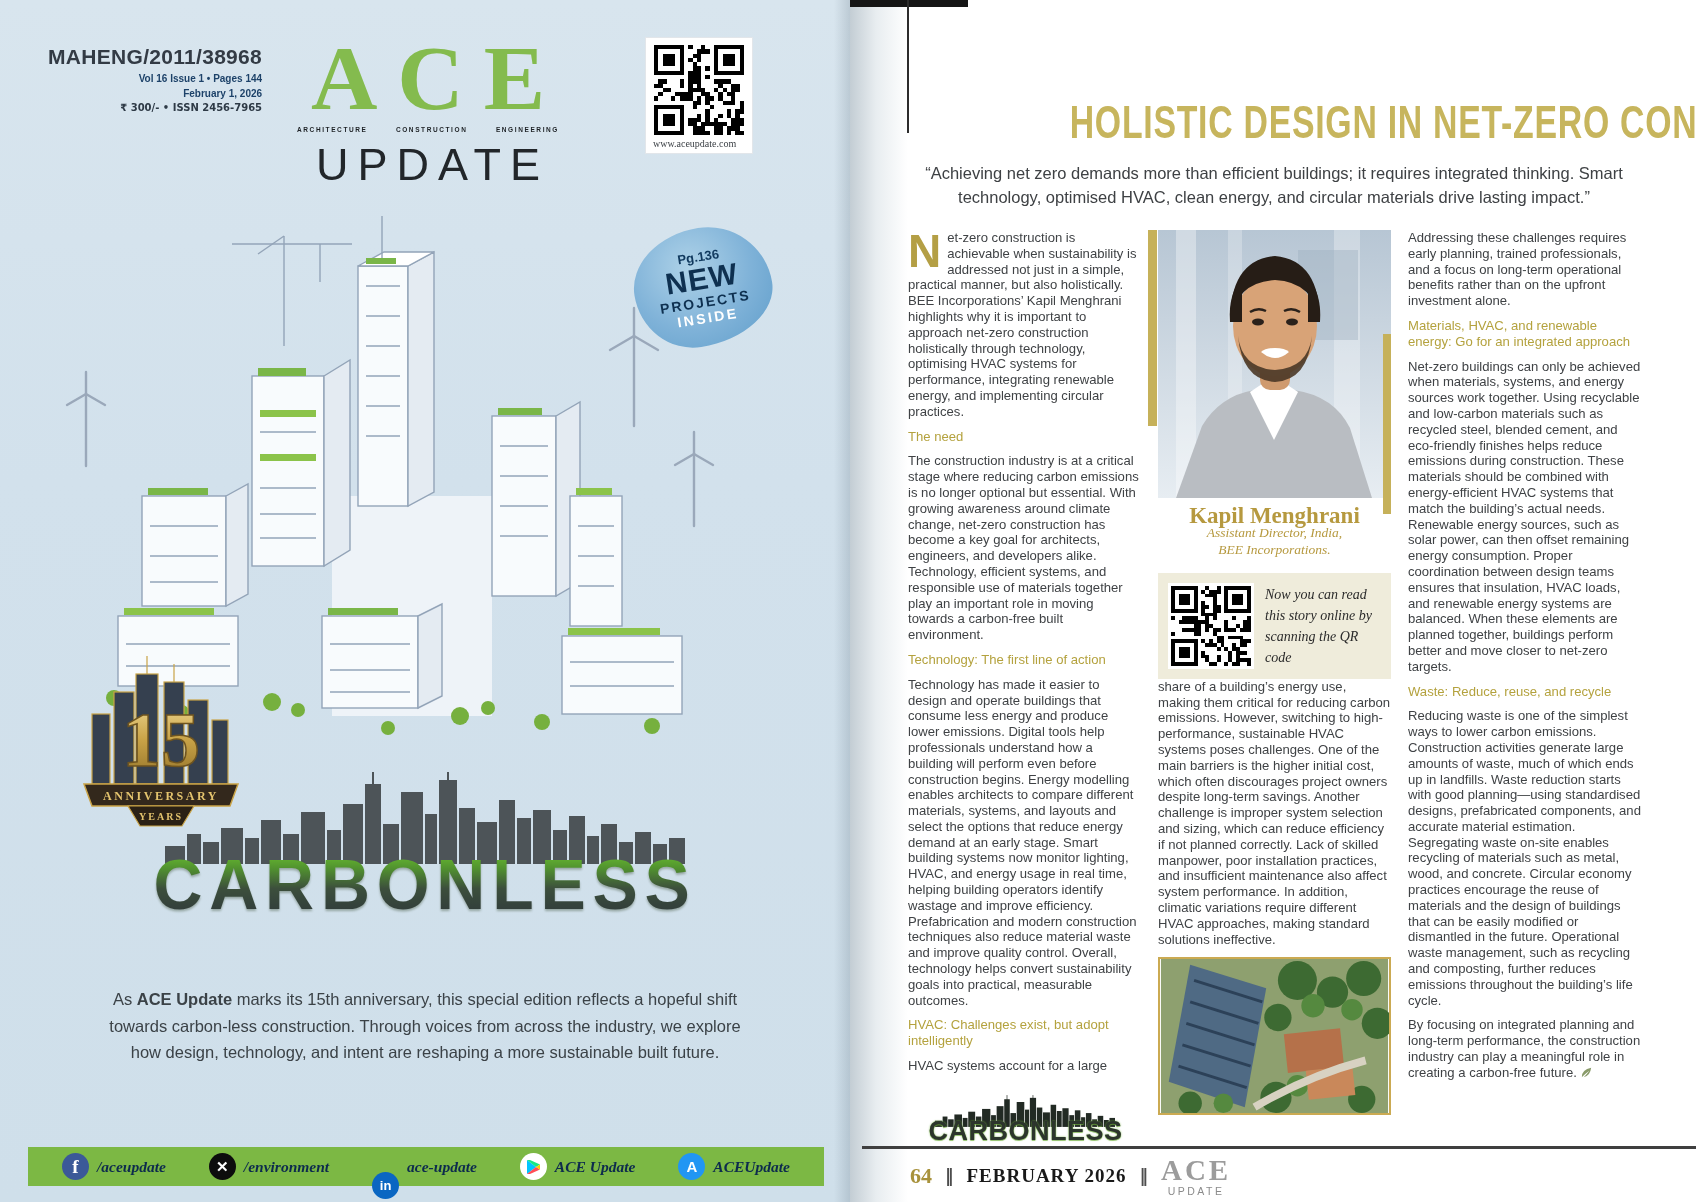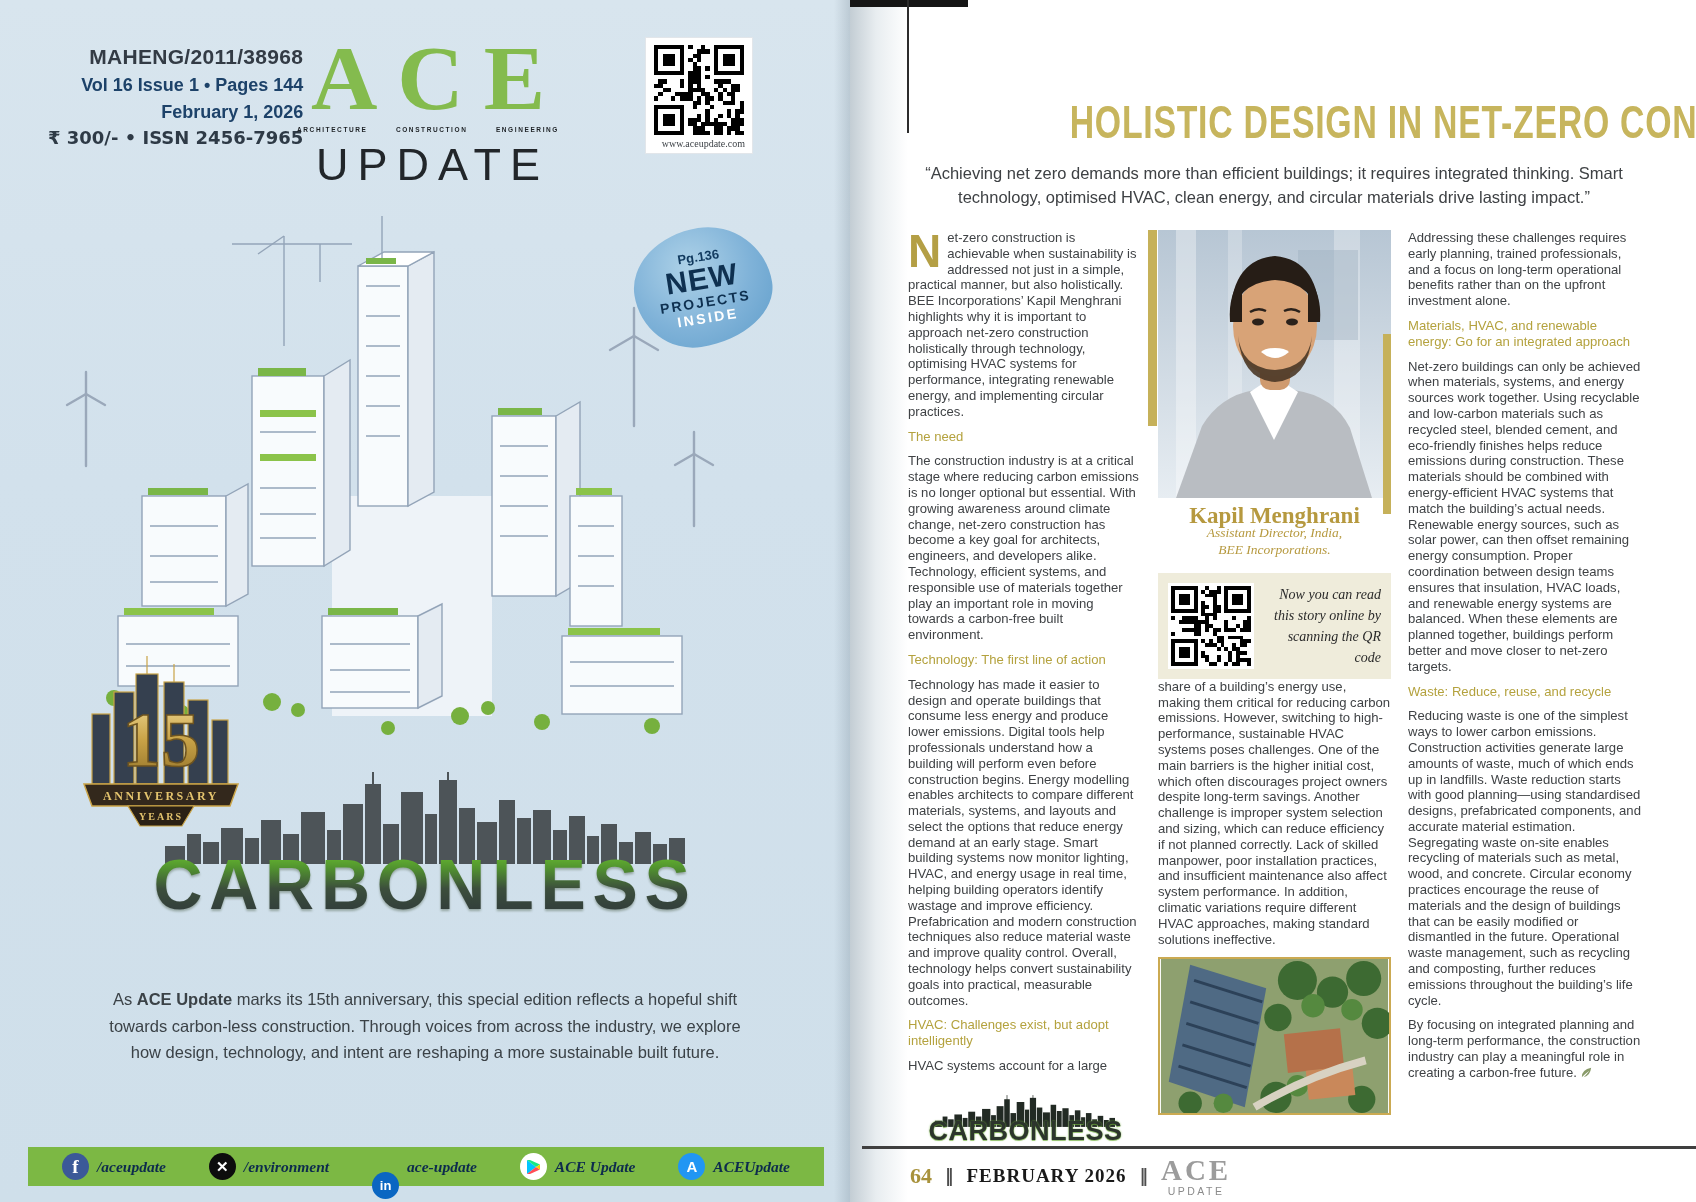--- a/index.html
+++ b/index.html
@@ -9,32 +9,32 @@
   .spread { position:relative; width:1696px; height:1202px; overflow:hidden; display:flex; background:#fff; }
 
   
   .cover { position:relative; width:850px; height:1202px; flex:0 0 850px;
            background:linear-gradient(180deg,#d8e5ee 0%, #d2e1ec 40%, #cfdfea 100%); overflow:hidden; }
   .cover::after { content:""; position:absolute; top:0; right:0; bottom:0; width:16px;
            background:linear-gradient(90deg, rgba(0,0,0,0) 0%, rgba(60,80,95,.18) 100%); }
 
   .pub-info { position:absolute; left:48px; top:42px; line-height:1.45;text-align:right; }
   .pub-info .reg { font-size:21px; font-weight:bold; color:#333b45; letter-spacing:.3px; }
-  .pub-info .row { font-size:18px; font-weight:bold; color:#1d4269; }
+  .pub-info .row { font-size:10px; font-weight:bold; color:#1d4269; }
   .pub-info .price { color:#2e3a46; font-family:"DejaVu Sans", sans-serif; }
 
   .ace-logo { position:absolute; left:288px; top:30px; width:280px; text-align:center; }
   .ace-word { font-family:"Liberation Serif", serif; font-weight:bold; font-size:92px; line-height:96px;
               color:#84bb4e; letter-spacing:20px; margin-right:-20px; }
   .ace-sub { display:flex; justify-content:space-between; width:262px; margin:0 auto;
              font-size:6.5px; font-weight:bold; letter-spacing:1.6px; color:#1d2125; }
   .ace-update { margin-top:6px; font-size:45px; font-weight:500; letter-spacing:9px; margin-right:-9px; color:#22262a; }
 
   .qr-top { position:absolute; left:646px; top:38px; width:106px; background:#fff; padding:7px 7px 4px;
-            box-shadow:0 0 0 1px #e2e6ea; text-align:right; }
+            box-shadow:0 0 0 1px #e2e6ea; text-align:left; }
   .qr-top .qr { width:90px; height:90px; margin:0 auto; }
   .qr-top .site { font-family:"Liberation Serif", serif; font-size:10px; color:#3a3f44; margin-top:3px; }
 
   .splash { position:absolute; left:634px; top:228px; width:138px; height:118px; transform:rotate(-9deg);
             background:radial-gradient(circle at 42% 32%, #aed2e8 0%, #7fb2d8 55%, #5f9dca 100%);
             border-radius:53% 47% 58% 42% / 48% 55% 45% 52%;
             display:flex; flex-direction:column; align-items:center; justify-content:center; }
   .splash .pg { font-size:13px; font-weight:bold; color:#10395e; }
   .splash .l1 { font-size:30px; font-weight:900; color:#0e3050; line-height:1; letter-spacing:1px; }
   .splash .l2 { font-size:14px; font-weight:800; color:#0e3050; letter-spacing:2px; }
@@ -99,21 +99,21 @@
   .col-logo .word { font-size:27px; font-weight:900; letter-spacing:.5px; color:#2c352c;
                     text-shadow:0 0 2px rgba(111,174,60,.9), 0 1px 0 rgba(111,174,60,.6); }
 
   .portrait { position:relative; height:268px; background:#c7d2dd; }
   .goldbar-l { position:absolute; left:-10px; top:0; width:9px; height:196px; background:#c6b15a; }
   .goldbar-r { position:absolute; right:0; top:104px; width:8px; height:180px; background:#c6b15a; }
   .author-name { margin-top:10px; text-align:center; font-family:"Liberation Serif", serif;
                  font-weight:bold; font-size:23px; color:#b6993f; }
   .author-role { text-align:center; font-family:"Liberation Serif", serif; font-style:italic;
                  font-size:13.5px; line-height:1.3; color:#b6993f; }
-  .qrbox { margin-top:14px; background:#efecdb; padding:10px; display:flex; align-items:center;text-align:right; }
+  .qrbox { margin-top:14px; background:#efecdb; padding:10px; display:flex; align-items:center; }
   .qrbox .qr { width:86px; height:86px; background:#fff; padding:3px; flex:0 0 86px; }
   .qrbox .note { padding-left:11px; font-family:"Liberation Serif", serif; font-style:italic;
                  font-size:14px; line-height:1.5; color:#2a2a2a; }
   .col2-text { margin-top:12px; }
   .aerial { margin-top:10px; width:100%; height:158px; border:2px solid #cbaa52; display:block; }
 
   .leaf-icon { display:inline-block; width:13px; height:13px; vertical-align:-2px; margin-left:3px; }
 
   .f-line { position:absolute; left:12px; right:0; top:1146px; height:2.5px; background:#3f3f3f; }
   .f-row { position:absolute; left:60px; top:1156px; display:flex; align-items:center; gap:13px; }

